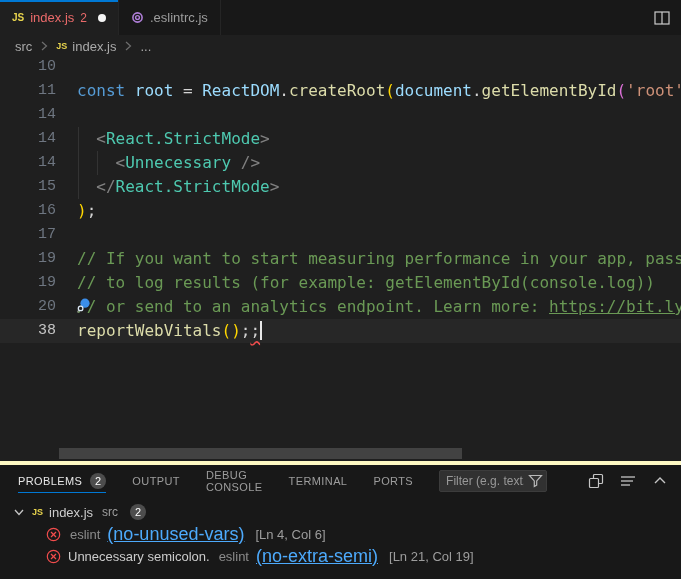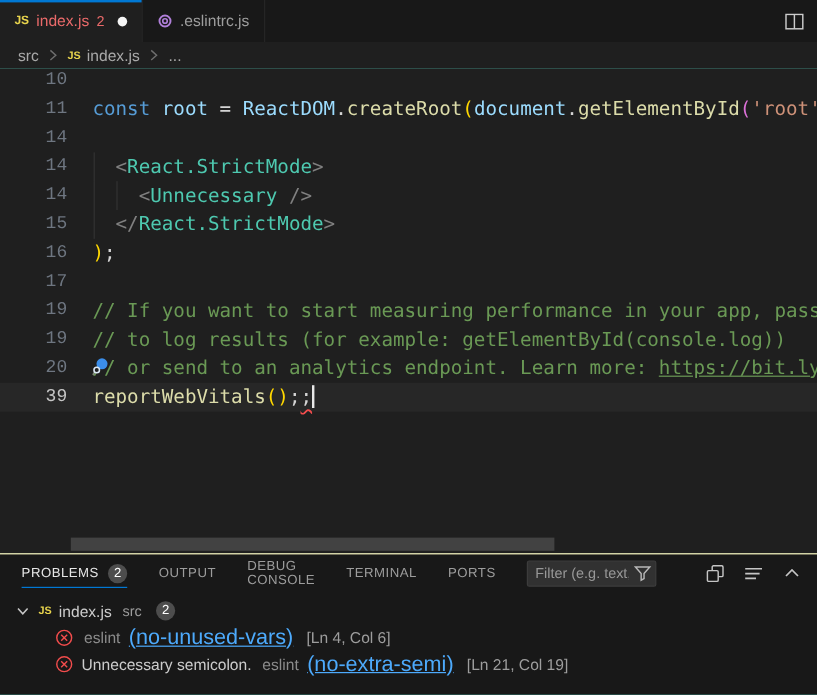--- a/index.html
+++ b/index.html
@@ -41,21 +41,21 @@
   .tk-b2{color:#da70d6} .tk-str{color:#ce9178} .tk-pl{color:#d4d4d4} .tk-tagp{color:#808080}
   .tk-type{color:#4ec9b0} .tk-cmt{color:#6a9955}
   .tk-lnk{color:#6a9955; text-decoration-line:underline;}
   .tk-sq{color:#d4d4d4; text-decoration-line:underline; text-decoration-style:wavy;
          text-decoration-color:#f14c4c; text-underline-offset:4px;}
   .cursor { display:inline-block; width:2px; height:19px; background:#e8e8e8; vertical-align:-4px; }
   .row-deco { position:absolute; left:-2px; top:2px; }
   .hscroll-thumb { position:absolute; left:59px; bottom:2px; width:403px; height:11px; background:#424242; cursor:pointer; }
 
   
-  .panel { position:absolute; left:0; right:0; top:461px; bottom:0; background:#181818; border-top:1px solid #fef9c3; }
+  .panel { position:absolute; left:0; right:0; top:461px; bottom:0; background:#181818; border-top:4px solid #fef9c3; }
   .panel-tabs { height:31px; display:flex; align-items:center; padding:0 10px 0 18px; gap:26px; }
   .ptab { display:flex; align-items:center; gap:8px; font-size:11px; letter-spacing:.4px; color:#9d9d9d;
           cursor:pointer; position:relative; height:31px; }
   .ptab.active { color:#e7e7e7; }
   .ptab.active::after { content:""; position:absolute; left:0; right:0; bottom:3px; height:1px; background:#0078d4; }
   .count-badge { min-width:16px; height:16px; border-radius:9px; background:#4d4d4d; color:#fff;
                  font-size:11px; display:flex; align-items:center; justify-content:center; padding:0 4px; }
   .filter-box { margin-left:auto; position:relative; width:142px; height:22px; }
   .filter-box input { width:100%; height:100%; background:#313131; border:1px solid #3c3c3c; border-radius:2px;
                       color:#cccccc; font-size:12px; padding:0 22px 0 6px; outline:none;
@@ -141,21 +141,21 @@
         <div class="code-row"><div class="ln">15</div><div class="code"><span class="guide" style="left: 0.5px;"></span><span class="tk-pl">  </span><span class="tk-tagp">&lt;/</span><span class="tk-type">React.StrictMode</span><span class="tk-tagp">&gt;</span></div></div>
         <div class="code-row"><div class="ln">16</div><div class="code"><span class="tk-b1">)</span><span class="tk-pl">;</span></div></div>
         <div class="code-row"><div class="ln">17</div><div class="code"></div></div>
         <div class="code-row"><div class="ln">19</div><div class="code"><span class="tk-cmt">// If you want to start measuring performance in your app, pass</span></div></div>
         <div class="code-row"><div class="ln">19</div><div class="code"><span class="tk-cmt">// to log results (for example: getElementById(console.log))</span></div></div>
         <div class="code-row"><div class="ln">20</div><div class="code"><span class="row-deco"><svg width="16" height="18" viewBox="0 0 16 18">
                 <line x1="2.5" y1="15.5" x2="9" y2="4.5" stroke="#7e8876" stroke-width="1.6"></line>
                 <circle cx="10" cy="6.2" r="4.6" fill="#3b8eea"></circle>
                 <circle cx="5.6" cy="11.4" r="2.3" fill="#1f1f1f" stroke="#dce8f5" stroke-width="1.3"></circle>
               </svg></span><span class="tk-cmt">// or send to an analytics endpoint. Learn more: </span><span class="tk-lnk">https://bit.ly</span></div></div>
-        <div class="code-row current"><div class="ln">39</div><div class="code"><span class="tk-fn">reportWebVitals</span><span class="tk-b1">()</span><span class="tk-pl">;</span><span class="tk-sq">;</span><span class="cursor"></span></div></div>
+        <div class="code-row current"><div class="ln">38</div><div class="code"><span class="tk-fn">reportWebVitals</span><span class="tk-b1">()</span><span class="tk-pl">;</span><span class="tk-sq">;</span><span class="cursor"></span></div></div>
       </div>
     <div class="hscroll-thumb"></div>
   </div>
 
   <div class="panel">
     <div class="panel-tabs">
       <span id="ptabs" style="display:flex;align-items:center;gap:26px;height:31px;">
           <span class="ptab active">
             <span>PROBLEMS</span>
             <span class="count-badge">2</span>

